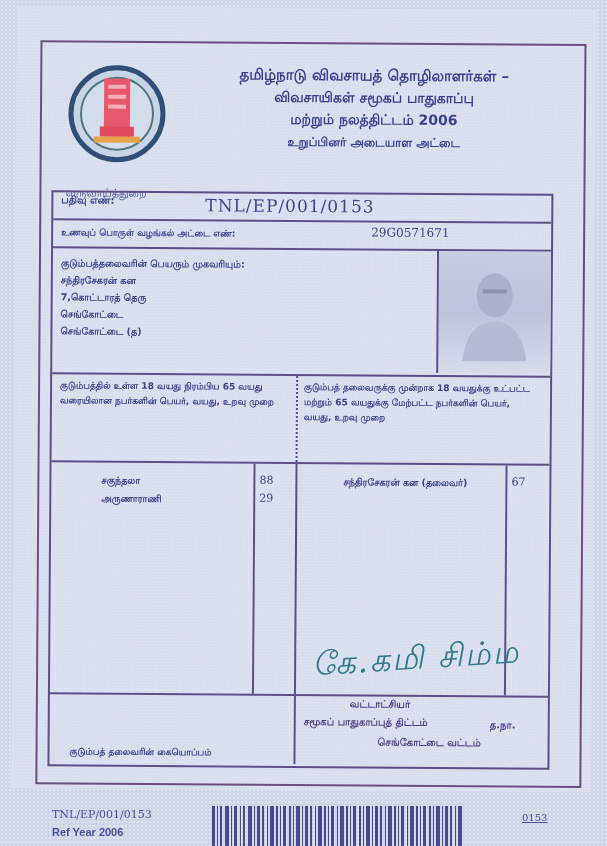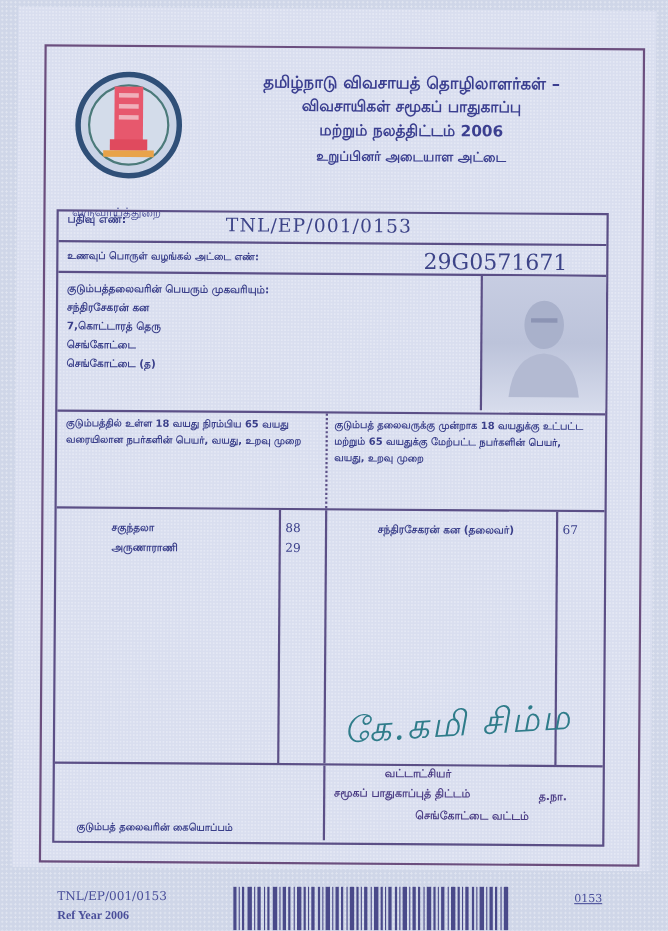--- a/index.html
+++ b/index.html
@@ -39,21 +39,21 @@
   .inner {
     position:absolute; left:36px; top:184px; width:498px; height:572px;
     border:2px solid #5b4f86;
   }
   .row { position:absolute; left:0; width:498px; border-bottom:2px solid #5b4f86; }
   .reg-row { top:0; height:26px; }
   .reg-row .lbl { position:absolute; left:8px; top:2px; font-size:10px; font-weight:bold; }
   .reg-row .val { position:absolute; left:152px; top:2px; font-family:"DejaVu Serif", serif; font-size:17px; letter-spacing:1px; color:#3d4488; }
   .ration-row { top:28px; height:26px; }
   .ration-row .lbl { position:absolute; left:8px; top:7px; font-size:9px; font-weight:bold; }
-  .ration-row .val { position:absolute; left:332px; top:3px; font-family:"DejaVu Serif", serif; font-size:20px; color:#3d4488; }
+  .ration-row .val { position:absolute; left:318px; top:3px; font-family:"DejaVu Serif", serif; font-size:12px; color:#3d4488; }
   .addr-row { top:56px; height:124px; }
   .addr-row .addr { position:absolute; left:8px; top:6px; width:370px; font-size:9.5px; font-weight:bold; line-height:17px; }
   .photo-box {
     position:absolute; right:0; top:0; width:112px; height:122px;
     border-left:2px solid #5b4f86;
     background: linear-gradient(180deg,#c7cde2 0%,#bcc3da 50%,#d7dcec 100%);
   }
   .photo-figure { position:absolute; left:20px; top:10px; width:72px; height:100px; }
   .rules-row { top:182px; height:86px; }
   .rules-row .col { position:absolute; top:4px; font-size:9px; font-weight:bold; line-height:15px; }
@@ -65,21 +65,21 @@
   .details .item { position:absolute; font-size:9.5px; font-weight:bold;margin-left:40px; }
   .details .num { position:absolute; font-family:"DejaVu Serif", serif; font-size:11px; }
   .sign-area { position:absolute; left:0; top:502px; width:498px; height:68px; }
   .signature {
     position:absolute; left:262px; top:-58px; font-family:"DejaVu Serif", serif; font-style:italic;
     font-size:32px; color:#2f7c8a; transform: rotate(-4deg); letter-spacing:2px;
   }
   .stamp { position:absolute; color:#4d3f86; font-weight:bold; font-size:10px; }
   .bottom-text { position:absolute; left:20px; top:52px; font-size:9px; font-weight:bold; }
   .footer-id { position:absolute; left:52px; top:808px; font-family:"DejaVu Serif", serif; font-size:11px; color:#4a4f9a; }
-  .footer-year { position:absolute; left:52px; top:826px; font-family:Liberation Serif, serif; font-size:11px; font-weight:bold; color:#4a4f9a; }
+  .footer-year { position:absolute; left:52px; top:826px; font-family:Liberation Sans, sans-serif; font-size:11px; font-weight:bold; color:#4a4f9a; }
   .barcode { position:absolute; left:212px; top:806px; width:252px; height:40px; }
   .footer-num { position:absolute; left:522px; top:812px; font-family:"DejaVu Serif", serif; font-size:10px; color:#4a4f9a;text-decoration:underline; }
 </style>
 </head>
 <body>
 
 <div class="card">
   <div class="outer-frame"></div>
 
   <svg class="logo" viewBox="0 0 106 98">

